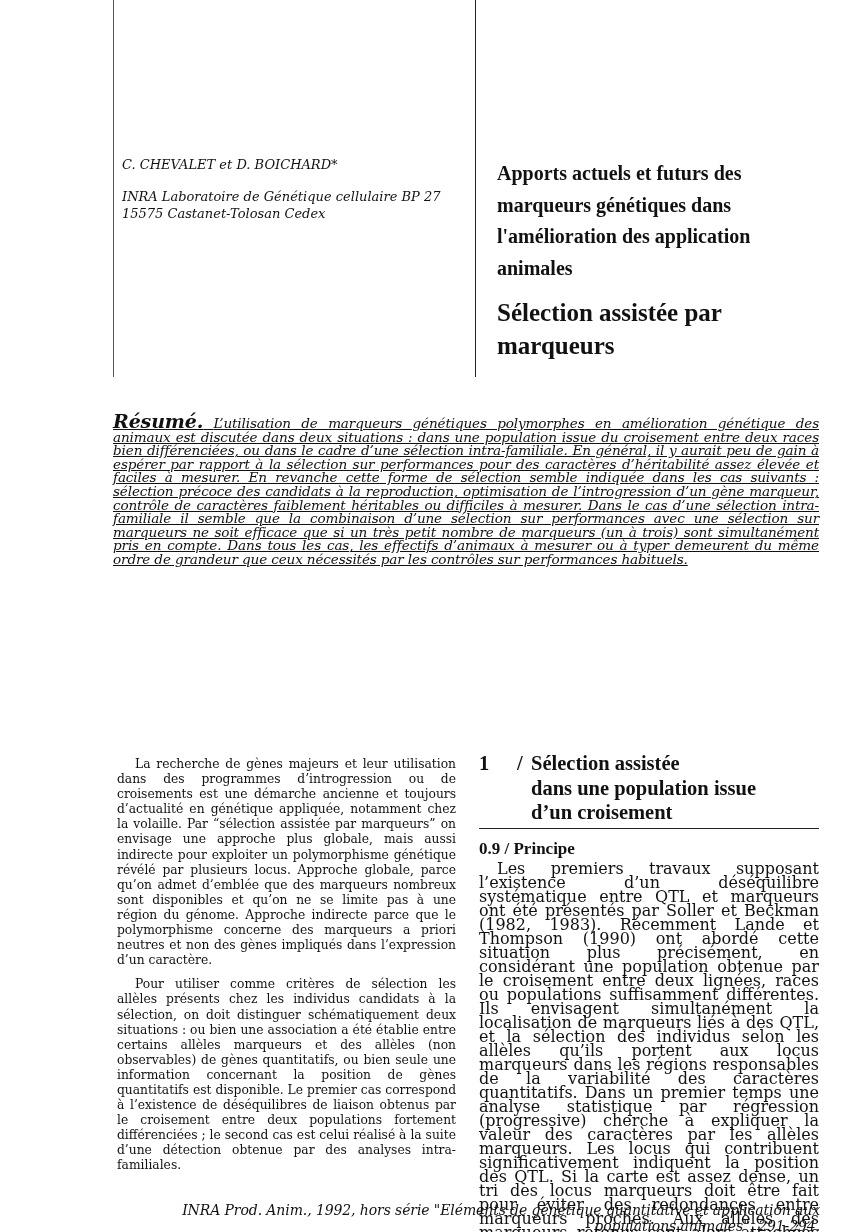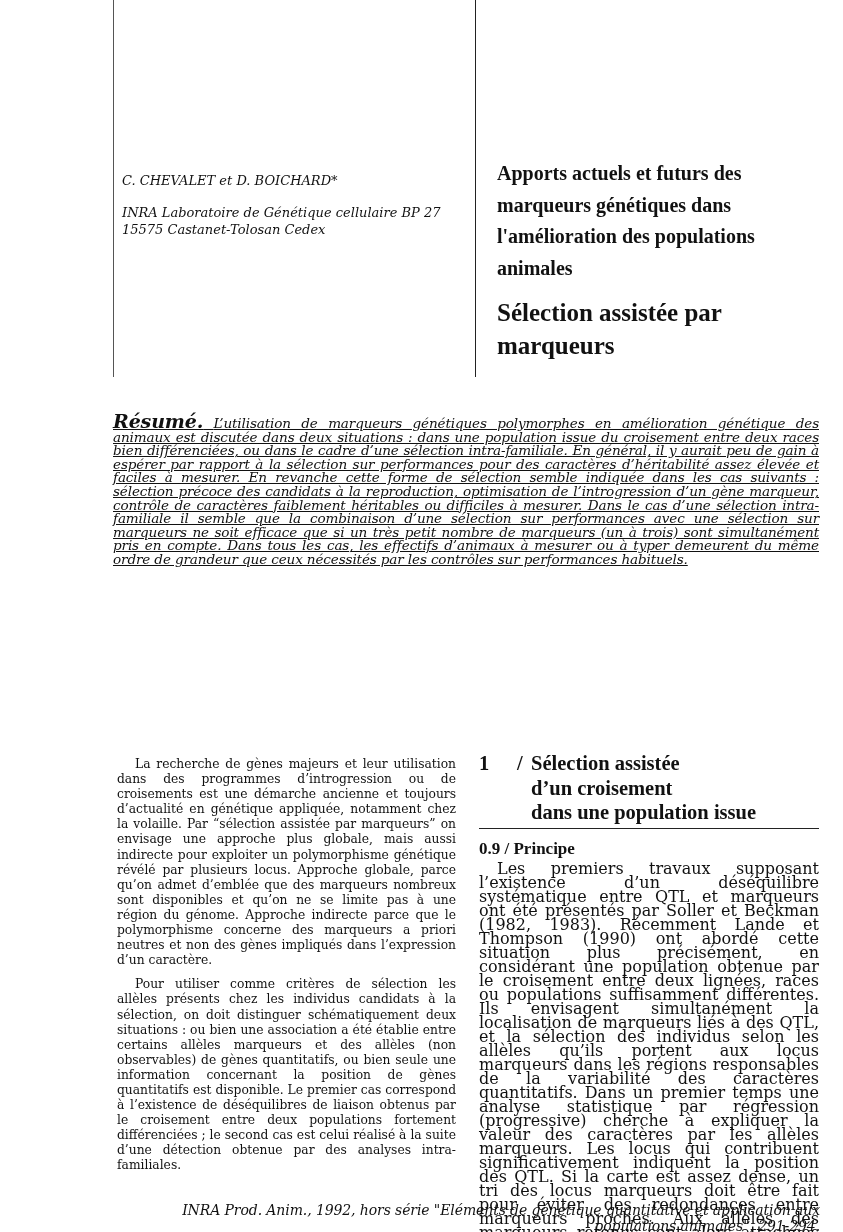--- a/index.html
+++ b/index.html
@@ -1,21 +1,21 @@
 <!DOCTYPE html>
 <html><head>
 <meta charset="utf-8">
 <style>
   html, body { margin: 0; padding: 0; background: #ffffff; }
   body { width: 843px; height: 1232px; position: relative; overflow: hidden; color: #111; font-family: "DejaVu Serif", "Liberation Serif", serif; }
   .vline { position: absolute; top: 0; height: 377px; border-left: 1.5px solid #222; }
   .vline.left { left: 113px; border-left-color: #555; }
   .vline.right { left: 475px; }
 
-  .authors { position: absolute; left: 122px; top: 172px; width: 345px; font-style: italic; font-size: 13px; line-height: 17px; font-family: "DejaVu Serif", serif; }
+  .authors { position: absolute; left: 122px; top: 156px; width: 345px; font-style: italic; font-size: 13px; line-height: 17px; font-family: "DejaVu Serif", serif; }
   .authors p { margin: 0 0 15px 0; white-space: pre-line; }
 
   .title-block { position: absolute; left: 497px; top: 158px; width: 320px; }
   .series-title { font-family: "Liberation Serif", serif; font-weight: bold; font-size: 20px; line-height: 31.5px; margin: 0; }
   .main-title { font-family: "Liberation Serif", serif; font-weight: bold; font-size: 25px; line-height: 33px; margin: 12px 0 0 0; }
 
   .abstract { position: absolute; left: 113px; top: 415px; width: 706px; font-style: italic; font-size: 13.6px; line-height: 13.6px; text-align: justify; font-family: "DejaVu Serif", serif; letter-spacing: -0.15px; text-decoration: underline; }
   .abstract .label { font-style: italic; font-weight: bold; font-size: 19px; font-family: "DejaVu Serif", serif; }
 
   .col { position: absolute; font-family: "DejaVu Serif", serif; font-size: 12.3px; line-height: 15.1px; text-align: justify; }
@@ -39,42 +39,42 @@
 <div class="vline left"></div>
 <div class="vline right"></div>
 
 <div class="authors">
   <p>C. CHEVALET et D. BOICHARD*</p>
   <p>INRA Laboratoire de Génétique cellulaire   BP 27
 15575 Castanet-Tolosan Cedex</p>
 </div>
 
 <div class="title-block">
-  <h2 class="series-title">Apports actuels et futurs des marqueurs génétiques dans l'amélioration des populations animales</h2>
+  <h2 class="series-title">Apports actuels et futurs des marqueurs génétiques dans l'amélioration des application animales</h2>
   <h1 class="main-title">Sélection assistée par marqueurs</h1>
 </div>
 
 <div class="abstract">
   <span class="label">Résumé.</span>
   <span>L’utilisation de marqueurs génétiques polymorphes en amélioration génétique des animaux est discutée dans deux situations : dans une population issue du croisement entre deux races bien différenciées, ou dans le cadre d’une sélection intra-familiale. En général, il y aurait peu de gain à espérer par rapport à la sélection sur performances pour des caractères d’héritabilité assez élevée et faciles à mesurer. En revanche cette forme de sélection semble indiquée dans les cas suivants : sélection précoce des candidats à la reproduction, optimisation de l’introgression d’un gène marqueur, contrôle de caractères faiblement héritables ou difficiles à mesurer. Dans le cas d’une sélection intra-familiale il semble que la combinaison d’une sélection sur performances avec une sélection sur marqueurs ne soit efficace que si un très petit nombre de marqueurs (un à trois) sont simultanément pris en compte. Dans tous les cas, les effectifs d’animaux à mesurer ou à typer demeurent du même ordre de grandeur que ceux nécessités par les contrôles sur performances habituels.</span>
 </div>
 
 <div class="col col-left">
   <p>La recherche de gènes majeurs et leur utilisation dans des programmes d’introgression ou de croisements est une démarche ancienne et toujours d’actualité en génétique appliquée, notamment chez la volaille. Par “sélection assistée par marqueurs” on envisage une approche plus globale, mais aussi indirecte pour exploiter un polymorphisme génétique révélé par plusieurs locus. Approche globale, parce qu’on admet d’emblée que des marqueurs nombreux sont disponibles et qu’on ne se limite pas à une région du génome. Approche indirecte parce que le polymorphisme concerne des marqueurs a priori neutres et non des gènes impliqués dans l’expression d’un caractère.</p>
   <p>Pour utiliser comme critères de sélection les allèles présents chez les individus candidats à la sélection, on doit distinguer schématiquement deux situations : ou bien une association a été établie entre certains allèles marqueurs et des allèles (non observables) de gènes quantitatifs, ou bien seule une information concernant la position de gènes quantitatifs est disponible. Le premier cas correspond à l’existence de déséquilibres de liaison obtenus par le croisement entre deux populations fortement différenciées ; le second cas est celui réalisé à la suite d’une détection obtenue par des analyses intra-familiales.</p>
 </div>
 
 <div class="col col-right">
   <div class="sec-head">
     <span class="sec-num">1</span>
     <span class="sec-slash">/</span>
     <span>
       <div>Sélection assistée</div>
+      <div>dans une population issue</div>
       <div>d’un croisement</div>
-      <div>dans une population issue</div>
     </span>
   </div>
   <div class="sec-rule"></div>
   <div class="subsec">0.9 / Principe</div>
   <p>Les premiers travaux supposant l’existence d’un déséquilibre systématique entre QTL et marqueurs ont été présentés par Soller et Beckman (1982, 1983). Récemment Lande et Thompson (1990) ont abordé cette situation plus précisément, en considérant une population obtenue par le croisement entre deux lignées, races ou populations suffisamment différentes. Ils envisagent simultanément la localisation de marqueurs liés à des QTL, et la sélection des individus selon les allèles qu’ils portent aux locus marqueurs dans les régions responsables de la variabilité des caractères quantitatifs. Dans un premier temps une analyse  statistique par régression (progressive) cherche à expliquer la valeur des caractères par les allèles marqueurs. Les locus qui contribuent significativement indiquent la position des QTL. Si la carte est assez dense, un tri des locus marqueurs doit être fait pour éviter des redondances entre marqueurs proches. Aux allèles des marqueurs retenus sont alors attachées des valeurs correspondant à leurs</p>
 </div>
 
 <div class="footer">INRA Prod. Anim., 1992, hors série "Eléments de génétique quantitative et application aux populations animales", 291-294.</div>
 
 </body></html>

